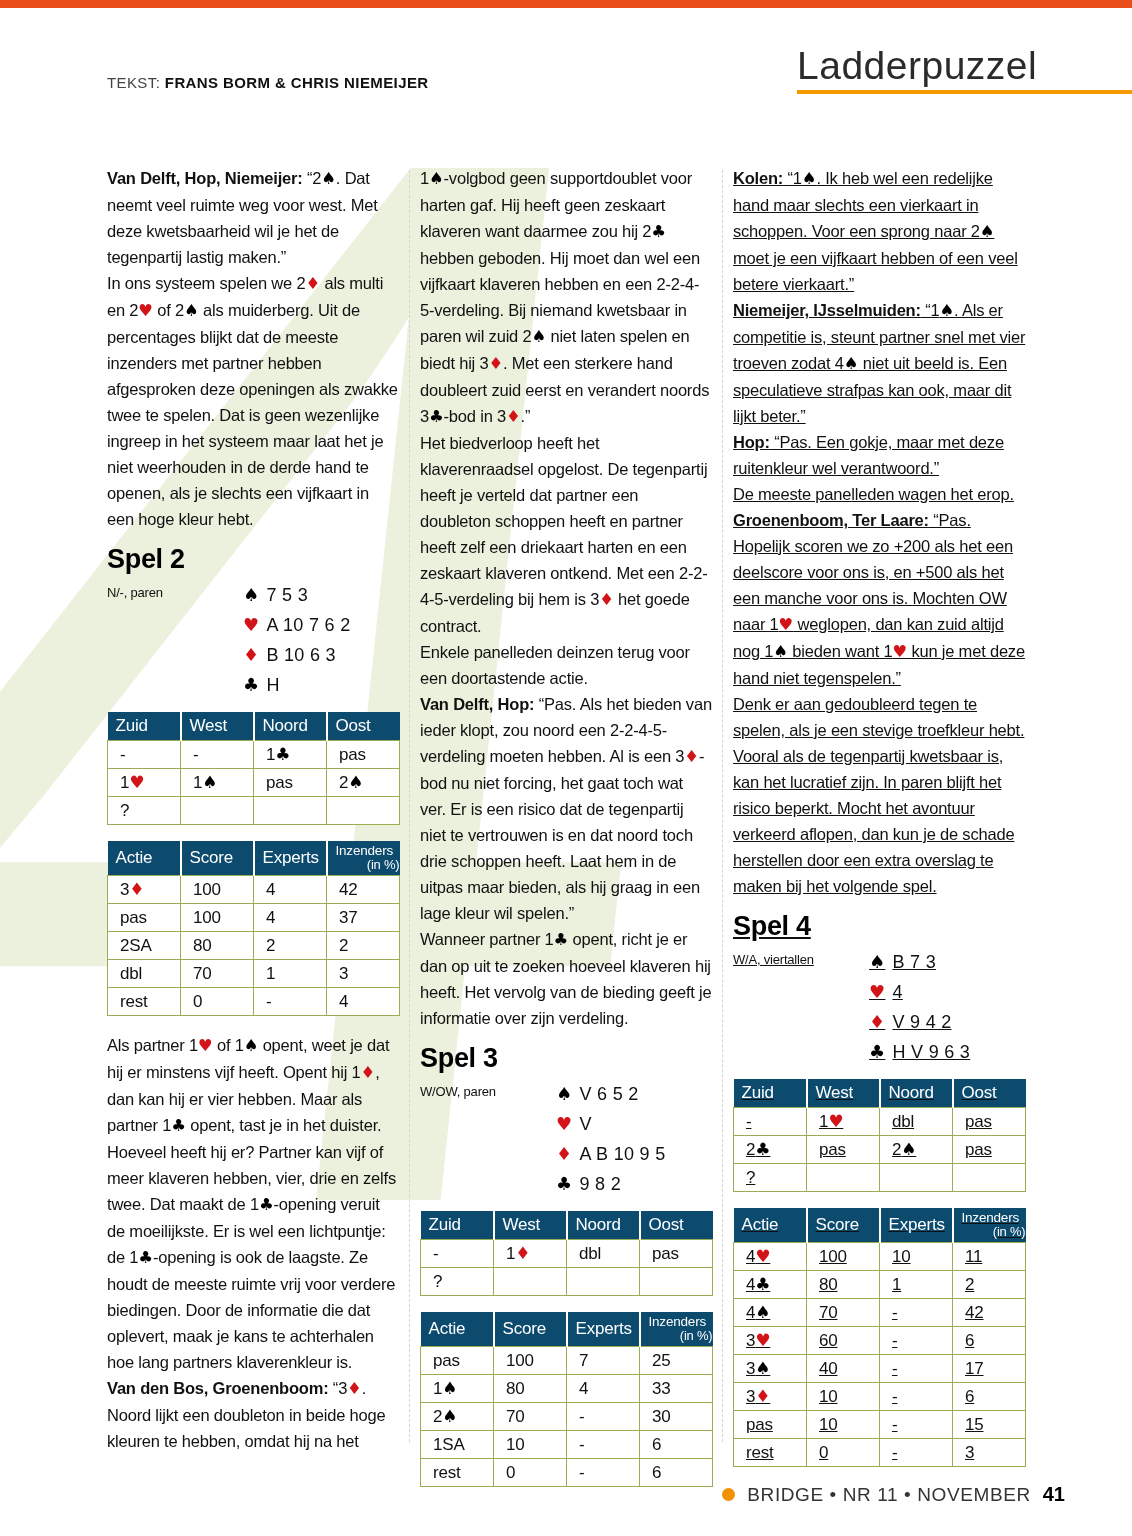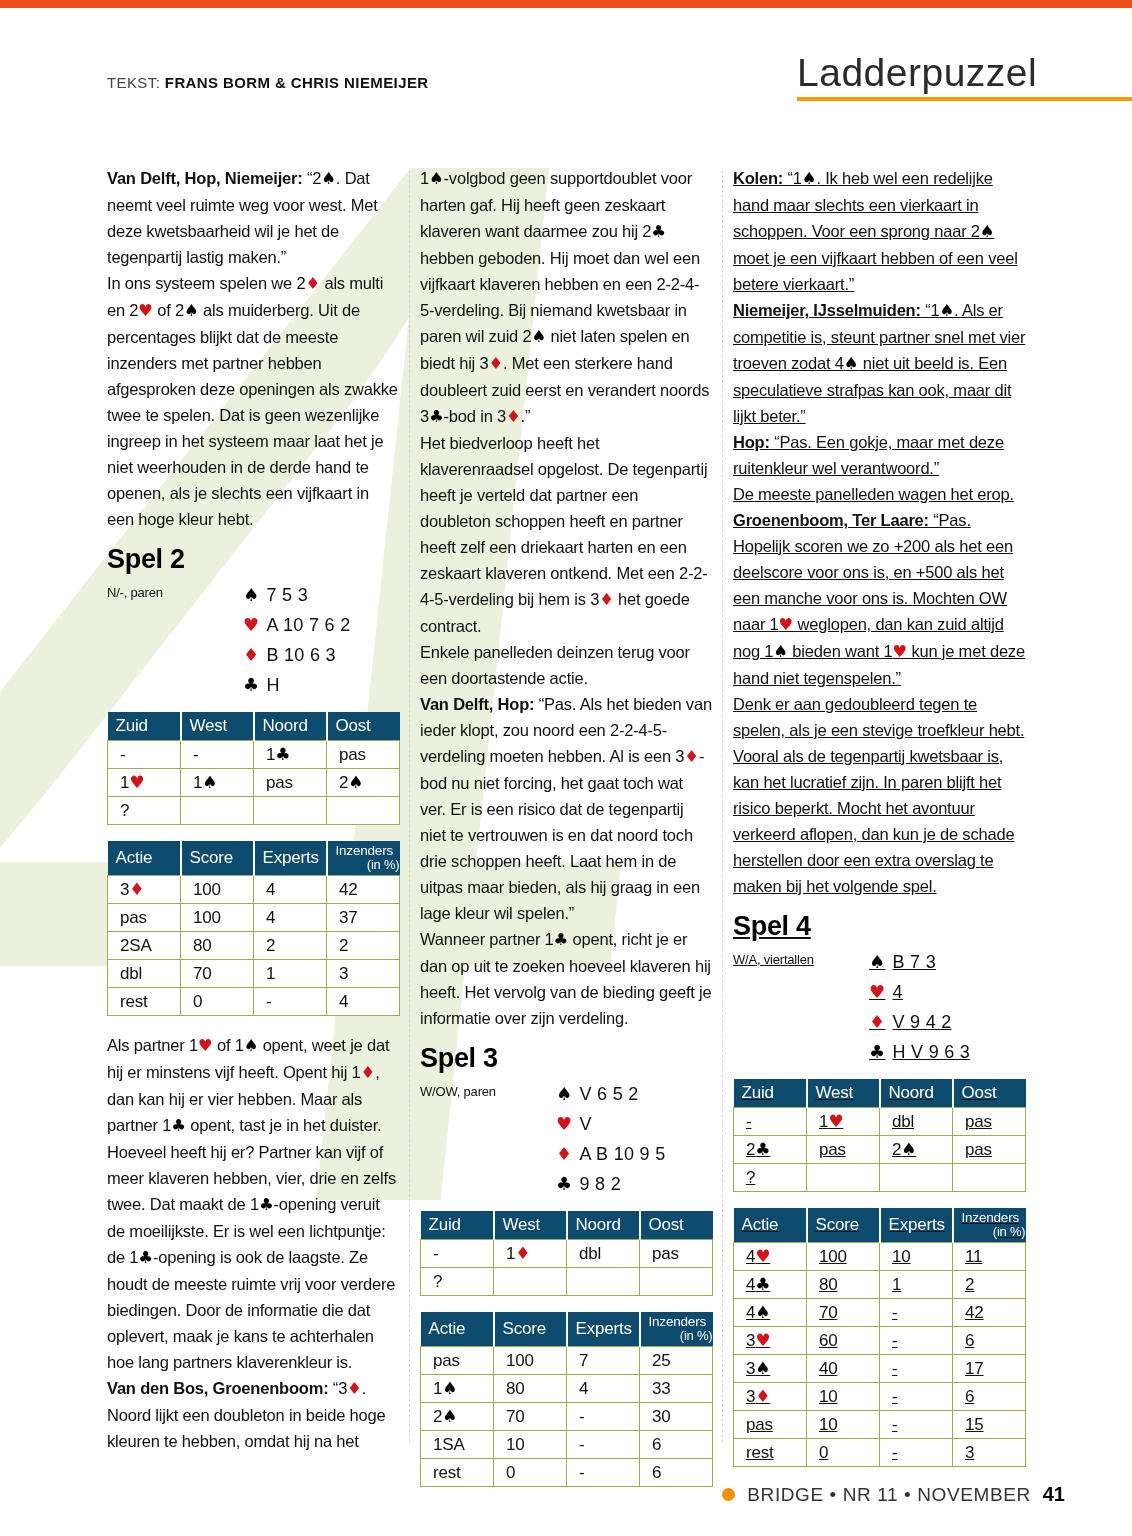--- a/index.html
+++ b/index.html
@@ -8,21 +8,21 @@
     font-family:"Liberation Sans","DejaVu Sans",sans-serif;color:#111;
   }
   .topbar{position:absolute;top:0;left:0;width:1132px;height:8px;background:#E94E1B;z-index:3;}
   .bg-num{
     position:absolute;left:-150px;top:-70px;font-size:1500px;line-height:1;
     color:#EBF1DD;font-weight:400;transform:skewX(-6deg);z-index:0;user-select:none;
   }
   .byline{position:absolute;left:107px;top:74px;font-size:15px;letter-spacing:.4px;z-index:2;white-space:nowrap;}
   .byline .lbl{font-weight:400;color:#444;}
   .byline .names{font-weight:700;color:#111;}
-  .title-wrap{position:absolute;left:797px;top:53px;width:335px;z-index:2;}
+  .title-wrap{position:absolute;left:797px;top:46px;width:335px;z-index:2;}
   .title{font-size:39px;font-weight:400;color:#2b2b2b;letter-spacing:.5px;line-height:1.05;}
   .title-rule{height:4px;background:#F59B00;margin-top:3px;width:335px;}
   .sep{position:absolute;top:170px;height:1272px;border-left:1px dashed #d4d4d4;z-index:0;}
   #sep1{left:409px;} #sep2{left:722px;}
   .col{position:absolute;top:165px;width:293px;z-index:1;font-size:16.5px;line-height:26px;letter-spacing:-.2px;}
   #col1{left:107px;} #col2{left:420px;} #col3{left:733px;text-decoration:underline;}
   p.para{margin:0;}
   p.para strong{font-weight:700;}
   .suit{font-family:"DejaVu Sans",sans-serif;}
   .suit.red{color:#D21318;} .suit.blk{color:#000;}

